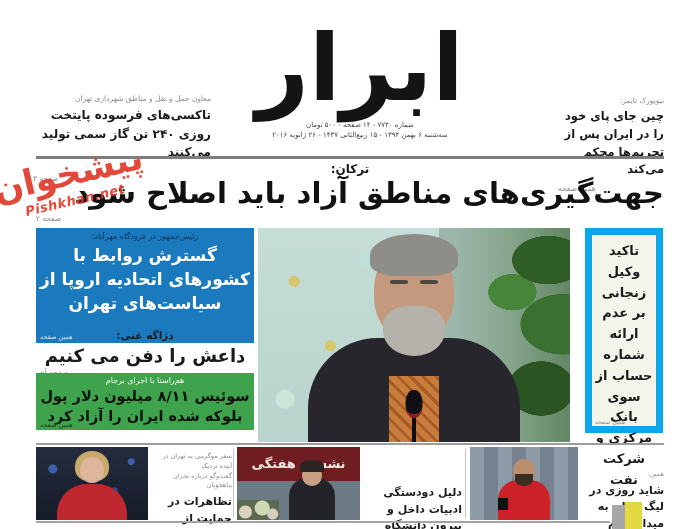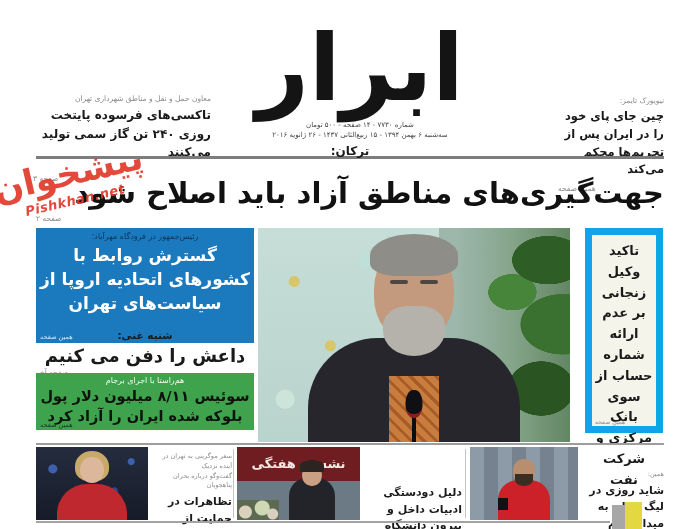--- a/index.html
+++ b/index.html
@@ -16,21 +16,21 @@
   .story-tl .pageref{text-align:left;margin-top:12px;}
   .masthead{left:240px;top:18px;width:240px;text-align:center;}
   .masthead .logo{font-size:92px;font-weight:bold;line-height:1.1;color:#141414;}
   .masthead .info{font-size:7px;color:#444;margin-top:2px;}
   .story-tr{left:558px;top:96px;width:106px;text-align:right;}
   .story-tr .hl{font-size:11.5px;font-weight:bold;line-height:1.55;margin-top:3px;}
   .story-tr .pageref{text-align:left;margin-top:5px;}
   .rule-header{left:36px;top:156px;width:628px;height:3px;background:#7d7d7d;}
 
   
-  .lead-kicker{left:0;top:144px;width:700px;text-align:center;font-size:12px;font-weight:bold;}
+  .lead-kicker{left:0;top:162px;width:700px;text-align:center;font-size:12px;font-weight:bold;}
   .lead-headline{left:88px;top:176px;width:576px;text-align:center;font-size:29px;
                  font-weight:bold;white-space:nowrap;color:#111;}
   .lead-pageref{left:36px;top:214px;}
 
   
   .stamp{left:-4px;top:156px;width:150px;transform:rotate(-13deg);color:#e03a2b;opacity:.92;
          text-align:center;pointer-events:none;}
   .stamp .big{font-size:35px;font-weight:bold;line-height:1;}
   .stamp .site{font-size:13px;font-weight:bold;font-style:italic;margin-top:2px;letter-spacing:.5px;}
 
@@ -170,21 +170,21 @@
     <div class="site">Pishkhan.net</div>
   </div>
 
   <div class="abs rtl box-blue">
     <div class="k">رئیس‌جمهور در فرودگاه مهرآباد:</div>
     <div class="hl">گسترش روابط با کشورهای اتحادیه اروپا از سیاست‌های تهران</div>
     <div class="pageref">همین صفحه</div>
   </div>
 
   <div class="abs rtl ghani">
-    <div class="k">شنبه غنی:</div>
+    <div class="k">دژاگه غنی:</div>
     <div class="hl">داعش را دفن می کنیم</div>
     <div class="pageref">صفحه آخر</div>
   </div>
 
   <div class="abs rtl box-green">
     <div class="k">هم‌راستا با اجرای برجام</div>
     <div class="hl">سوئیس ۸/۱۱ میلیون دلار پول بلوکه شده ایران را آزاد کرد</div>
     <div class="pageref">همین صفحه</div>
   </div>
 

